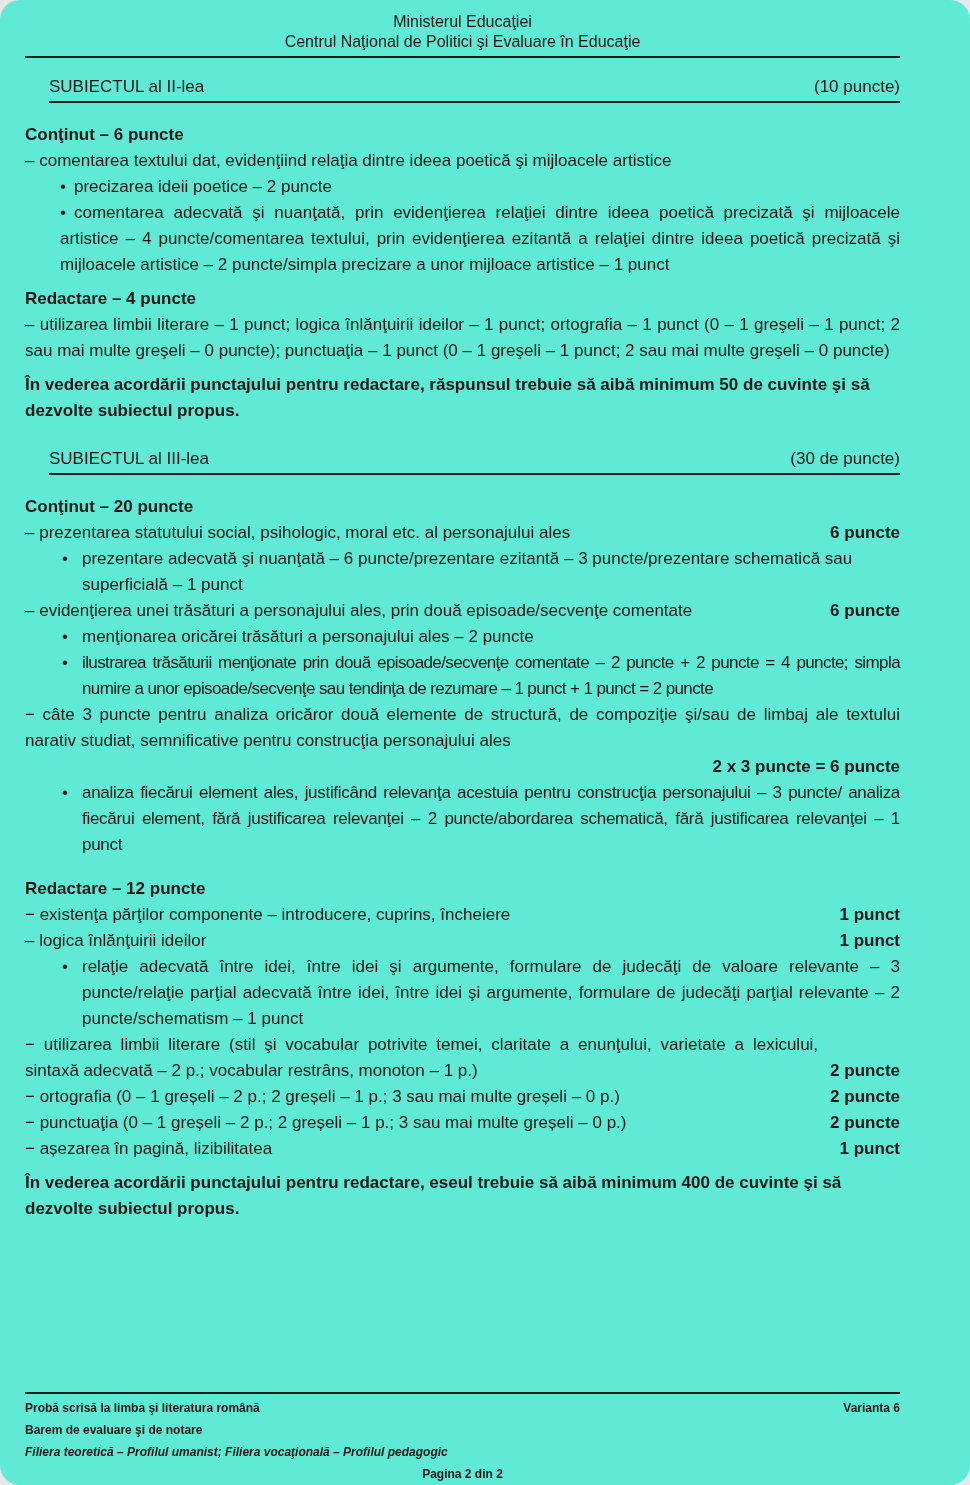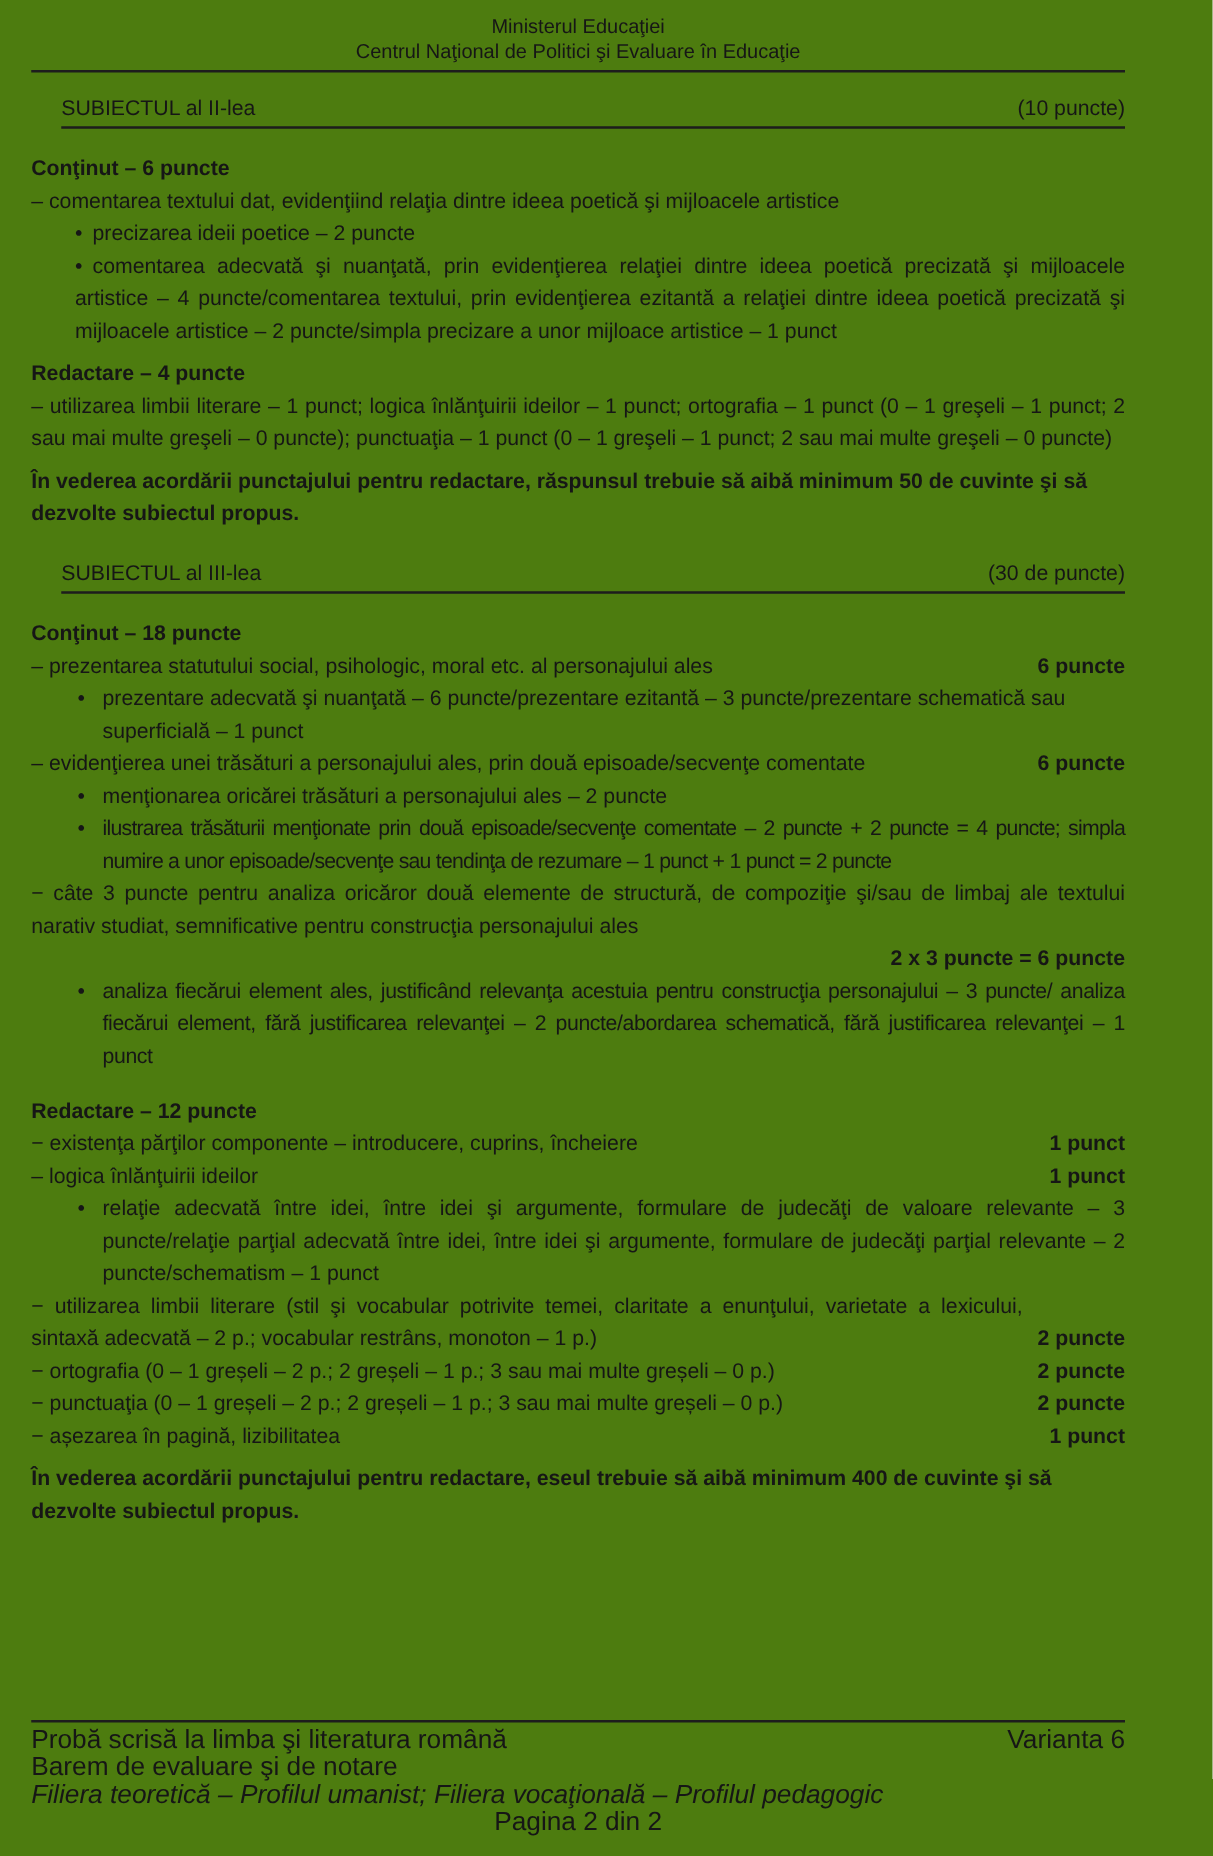--- a/index.html
+++ b/index.html
@@ -1,25 +1,26 @@
 <!DOCTYPE html>
 <html lang="ro"><head>
 <meta charset="utf-8">
 <style>
   html,body{margin:0;padding:0;background:#e8e8e8;}
   .page{
     position:relative;
     width:970px;height:1485px;
     margin:0 auto;
-    background:#4d7c0f;
+    background:#5eead4;
     color:#161616;
     font-family:"Liberation Sans", sans-serif;
     font-size:17px;
     line-height:26px;
     overflow:hidden;
+    border-radius:20px;
   }
   .content{padding:8px 70px 0 25px;}
   .center{text-align:center;}
   .doc-header{font-size:16px;line-height:20px;padding-top:4px;}
   .top-rule{height:2px;background:#1d1d1d;margin-top:4px;}
   .subject-row{
     display:flex;justify-content:space-between;align-items:baseline;
     font-weight:normal;
     border-bottom:2px solid #1d1d1d;
     padding-bottom:1px;
@@ -38,24 +39,25 @@
   .bullet-hang .mk{position:absolute;left:37px;top:0;}
   .cond{letter-spacing:-0.6px;}
   .cond-lite{letter-spacing:-0.3px;}
   .pt-row{display:flex;justify-content:space-between;align-items:flex-end;}
   .pt-row.bottom{align-items:flex-end;}
   .pt-row .left{flex:1 1 auto;}
   .pt-row .pts{font-weight:bold;white-space:nowrap;padding-left:12px;}
   .pts-line{text-align:right;font-weight:bold;}
   .note{font-weight:bold;margin-top:8px;}
   .footer{
-    position:absolute;left:25px;right:70px;bottom:16px;
-    font-size:21px;line-height:22px;
+    position:absolute;left:25px;right:70px;bottom:0;
+    font-size:12px;line-height:22px;
     border-top:2px solid #1d1d1d;
     padding-top:3px;
+    font-weight:bold;
   }
   .footer-row1{display:flex;justify-content:space-between;align-items:baseline;}
   .italic{font-style:italic;}
 </style>
 </head>
 <body>
 
 <div class="page">
   <div class="content">
 
@@ -85,21 +87,21 @@
     <div class="h-bold gap">Redactare – 4 puncte</div>
     <p class="just">– utilizarea limbii literare – 1 punct; logica înlănţuirii ideilor – 1 punct; ortografia – 1 punct (0 – 1 greşeli – 1 punct; 2 sau mai multe greşeli – 0 puncte); punctuaţia – 1 punct (0 – 1 greşeli – 1 punct; 2 sau mai multe greşeli – 0 puncte)</p>
 
     <p class="note">În vederea acordării punctajului pentru redactare, răspunsul trebuie să aibă minimum 50 de cuvinte şi să dezvolte subiectul propus.</p>
 
     <div class="subject-row s3">
       <span>SUBIECTUL al III-lea</span>
       <span>(30 de puncte)</span>
     </div>
 
-    <div class="h-bold">Conţinut – 18 puncte</div>
+    <div class="h-bold">Conţinut – 20 puncte</div>
 
     <div class="pt-row">
       <span class="left">– prezentarea statutului social, psihologic, moral etc. al personajului ales</span>
       <span class="pts">6 puncte</span>
     </div>
 
     <div class="bullet-hang">
       <span class="mk">•</span><span>prezentare adecvată şi nuanţată – 6 puncte/prezentare ezitantă – 3 puncte/prezentare schematică sau superficială – 1 punct</span>
     </div>
 

